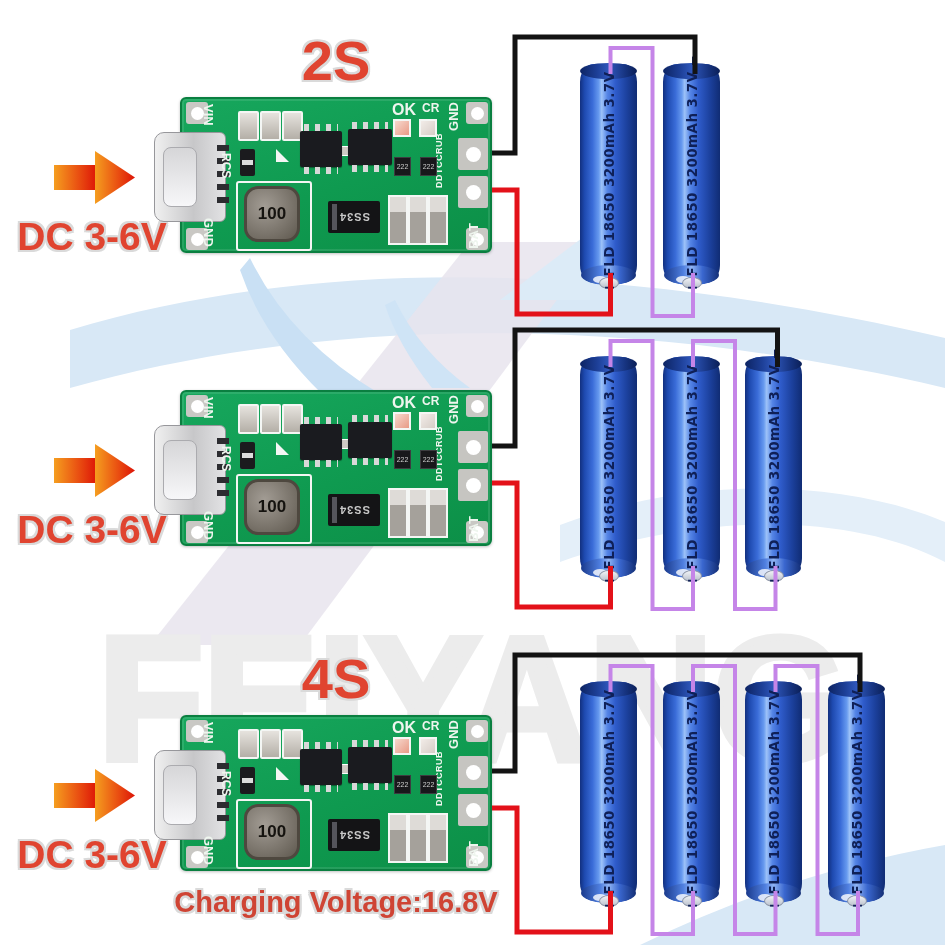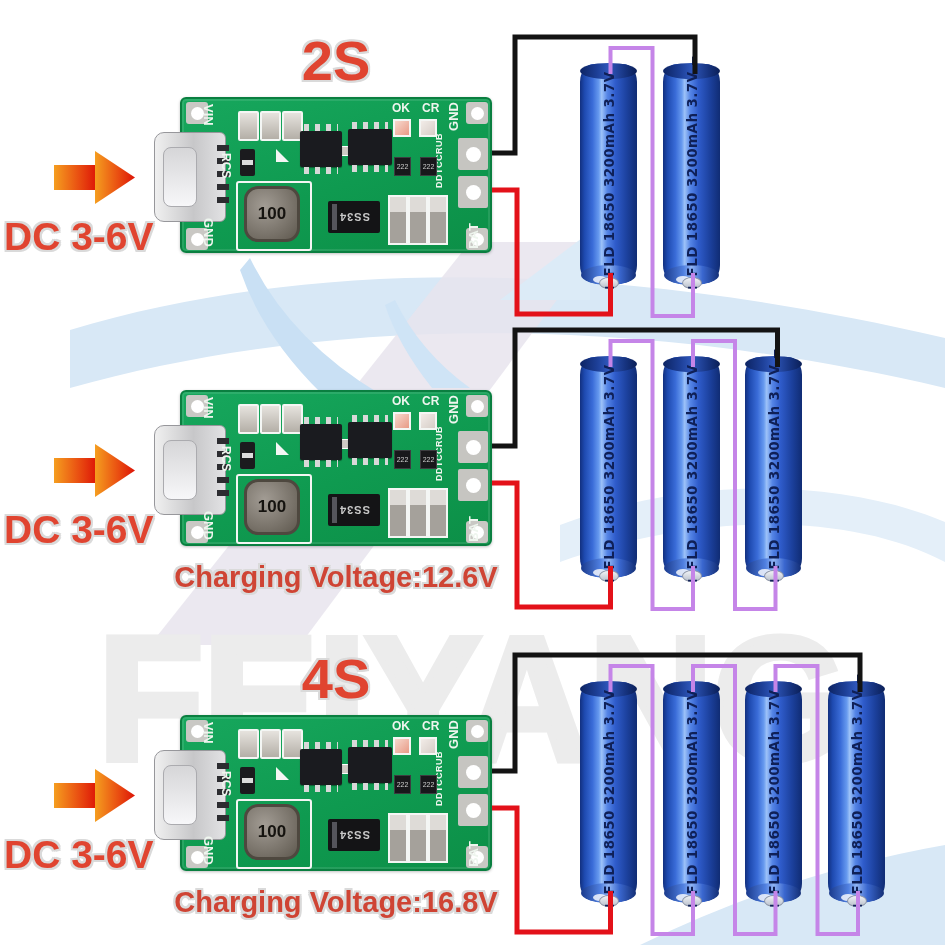--- a/index.html
+++ b/index.html
@@ -9,21 +9,21 @@
   .bgsvg{position:absolute;inset:0;z-index:0;}
   .watermark{position:absolute;left:0;top:612px;width:945px;text-align:center;
     font-size:172px;font-weight:bold;line-height:1;color:#ececec;-webkit-text-stroke:7px #ececec;
     letter-spacing:0;z-index:0;transform:scaleY(1.03);user-select:none;}
   
   .section{position:absolute;left:0;width:945px;height:330px;z-index:1;}
   .outl{text-shadow:-2px -2px 0 #dadada,2px -2px 0 #dadada,-2px 2px 0 #dadada,2px 2px 0 #dadada,
         0 -2px 0 #dadada,0 2px 0 #dadada,-2px 0 0 #dadada,2px 0 0 #dadada;}
   .series-title{position:absolute;left:180px;top:2px;width:312px;margin:0;text-align:center;
     font-size:56px;font-weight:bold;line-height:1;color:var(--accent,#e04430);}
-  .dc-label{position:absolute;left:4px;top:184px;width:176px;
+  .dc-label{position:absolute;left:4px;top:184px;width:176px;text-align:center;
     font-size:39px;font-weight:bold;color:var(--accent,#e04430);}
   .charging-label{position:absolute;left:163px;top:237px;width:346px;text-align:center;
     font-size:29px;font-weight:bold;color:var(--accent2,#cf4434);}
   .arrow{position:absolute;left:54px;top:118px;}
   .wires{position:absolute;left:0;top:0;z-index:3;pointer-events:none;}
   
   .pcb{position:absolute;left:180px;top:66px;width:312px;height:156px;z-index:2;
     background:linear-gradient(160deg,#17a75d,#0f9a50 55%,#0c8f47);
     border:2px solid #0a7f40;border-radius:6px;box-sizing:border-box;
     box-shadow:inset 0 0 0 2px rgba(255,255,255,.10),0 1px 3px rgba(0,0,0,.25);}
@@ -42,21 +42,21 @@
   .usb::before{content:'';position:absolute;left:8px;top:14px;bottom:14px;width:32px;
     background:linear-gradient(180deg,#d6d6d8,#f7f7f9);border:1px solid #ababaf;border-radius:8px;}
   .usb::after{content:'';position:absolute;right:-4px;top:12px;bottom:12px;width:12px;
     background:repeating-linear-gradient(180deg,#2c2c30 0 6px,transparent 6px 13px);}
   .silk{position:absolute;color:#eef5ee;font-weight:bold;line-height:1;}
   .silk.v{writing-mode:vertical-rl;}
   .silk.up{transform:rotate(180deg);}
   .s-vin{left:20px;top:5px;font-size:13px;}
   .s-gndl{left:20px;bottom:4px;font-size:13px;}
   .s-rcs{left:38px;top:54px;font-size:12px;}
-  .s-ok{left:210px;top:3px;font-size:12px;}
+  .s-ok{left:210px;top:3px;font-size:16px;}
   .s-cr{left:240px;top:3px;font-size:12px;}
   .s-gndr{right:30px;top:3px;font-size:13px;}
   .s-part{right:46px;top:34px;font-size:9px;letter-spacing:.5px;}
   .s-bat{right:10px;bottom:2px;font-size:13px;}
   .cap{position:absolute;top:12px;width:17px;height:26px;border-radius:2px;
     background:linear-gradient(180deg,#e6e3de,#b4afa7);border:2px solid #f4f6f4;}
   .cap.c1{left:56px}.cap.c2{left:78px}.cap.c3{left:100px}
   .cap2{position:absolute;top:47px;width:10px;height:8px;background:#cfcbc4;border:1px solid #fff;}
   .cap2.d1{left:120px}.cap2.d2{left:138px}.cap2.d3{left:156px}
   .ic{position:absolute;background:#1a1b1f;border-radius:2px;box-shadow:0 1px 1px rgba(0,0,0,.4);}
@@ -293,21 +293,20 @@
           </div>
       </div>
       <div class="diode">
           <span>SS34</span>
         </div>
       <div class="ocap o1"></div>
       <div class="ocap o2"></div>
       <div class="ocap o3"></div>
     </div>
 
-    <div class="charging-label outl">Charging Voltage:12.6V</div>
 
     <div class="batteries">
   <div class="bat" style="left: 580px;">
     <i class="bat-top"></i>
     <i class="bat-bot"></i>
     <i class="nub"></i>
     <span class="blabel">+ FLD 18650 3200mAh 3.7V −</span>
   </div>
 
   <div class="bat" style="left: 663px;">

